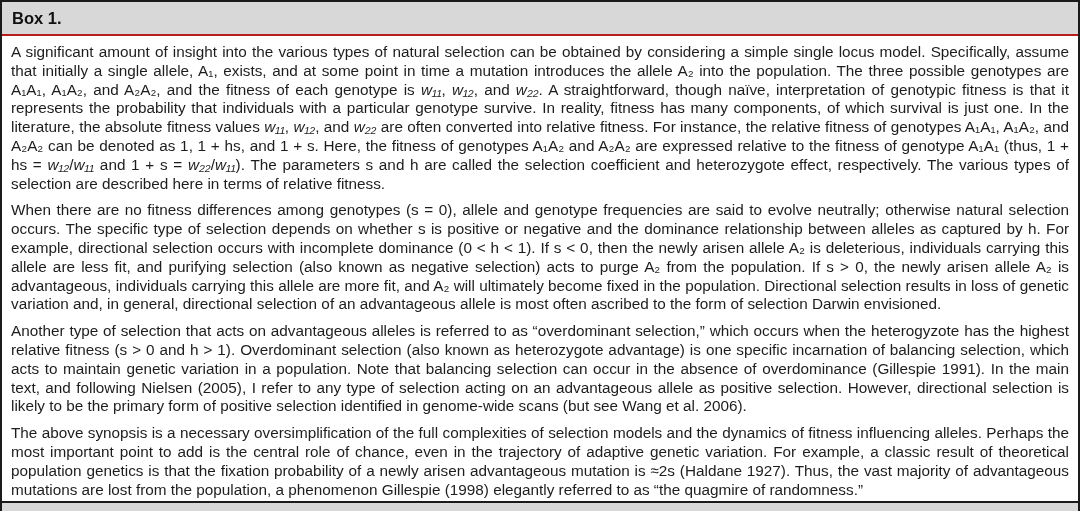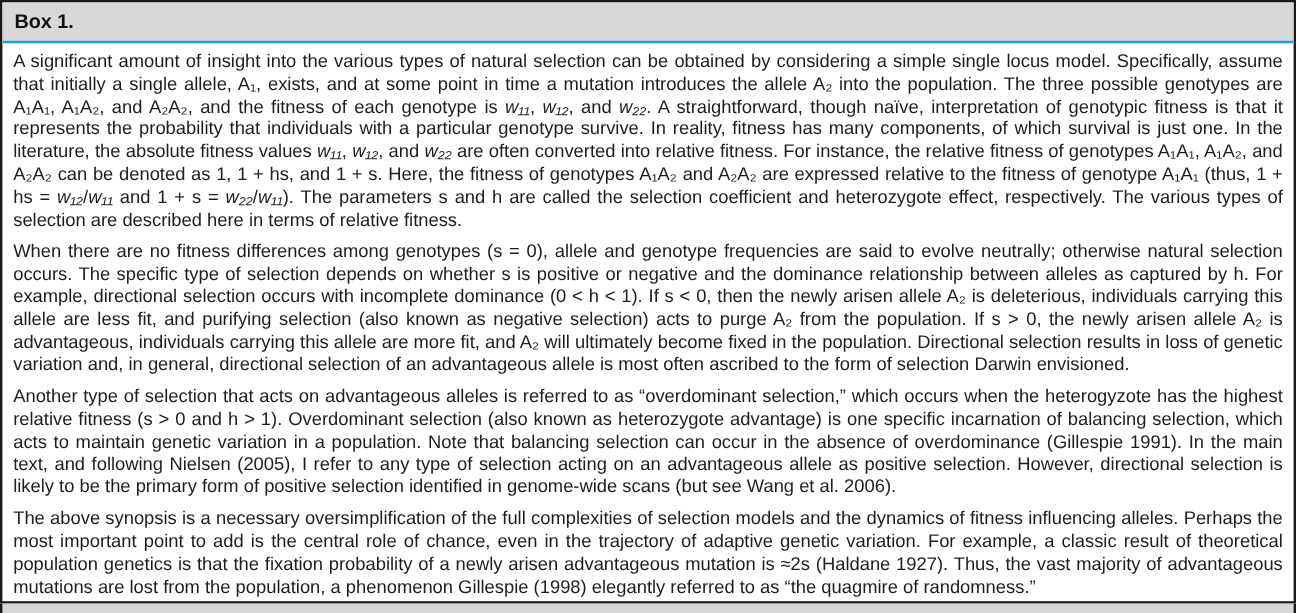--- a/index.html
+++ b/index.html
@@ -18,21 +18,21 @@
     top: 0; left: 0;
     width: 1080px;
     height: 503px;
     border: 2px solid #1a1a1a;
     background: #ffffff;
     overflow: hidden;
   }
   .box-header {
     height: 34px;
     background: #d8d8d8;
-    border-bottom: 2px solid #0ea5e9;
+    border-bottom: 2px solid #b91c1c;
     display: flex;
     align-items: center;
     padding: 0 10px;
   }
   .box-label {
     font-weight: bold;
     font-size: 16.5px;
     color: #111111;
     white-space: nowrap;
   }

